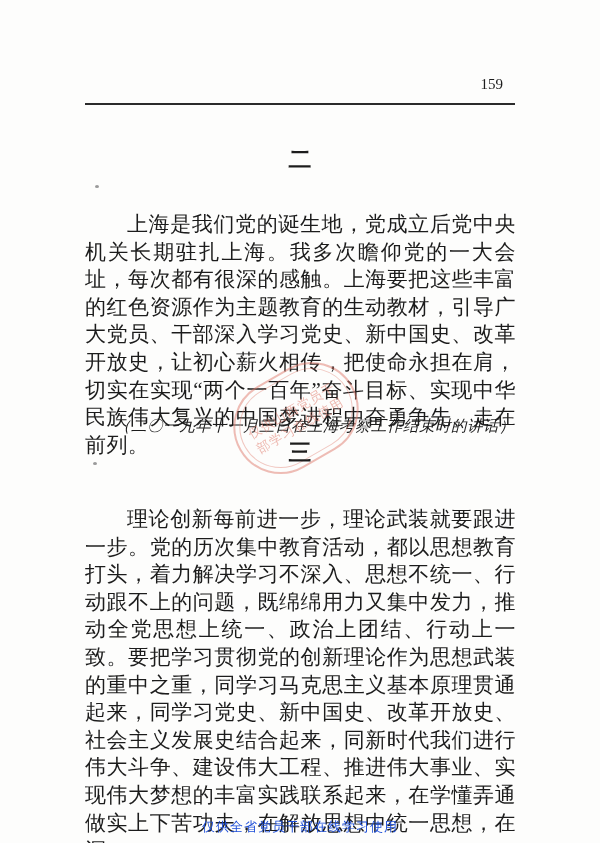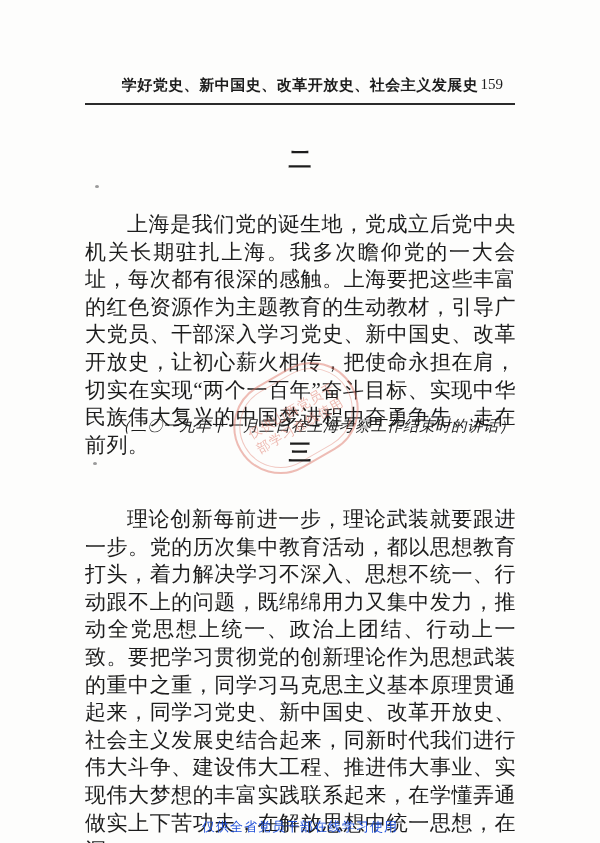--- a/index.html
+++ b/index.html
@@ -76,21 +76,20 @@
   .speck{position:absolute;background:#9a9a9a;border-radius:50%;}
   .speck-a{left:95px;top:185px;width:4px;height:3px;}
   .speck-b{left:93px;top:462px;width:4px;height:3px;}
 </style>
 </head>
 <body>
 
 <div class="page">
 
   <div class="header">
-    <span>学好党史、新中国史、改革开放史、社会主义发展史</span>
     <span class="page-num">159</span>
   </div>
 
   <div class="header-rule"></div>
 
   <div class="section-heading h-two">二</div>
 
   <div class="body-para para-1">上海是我们党的诞生地，党成立后党中央机关长期驻扎上海。我多次瞻仰党的一大会址，每次都有很深的感触。上海要把这些丰富的红色资源作为主题教育的生动教材，引导广大党员、干部深入学习党史、新中国史、改革开放史，让初心薪火相传，把使命永担在肩，切实在实现“两个一百年”奋斗目标、实现中华民族伟大复兴的中国梦进程中奋勇争先、走在前列。</div>
 
   <div class="attribution">（二〇一九年十一月三日在上海考察工作结束时的讲话）</div>

